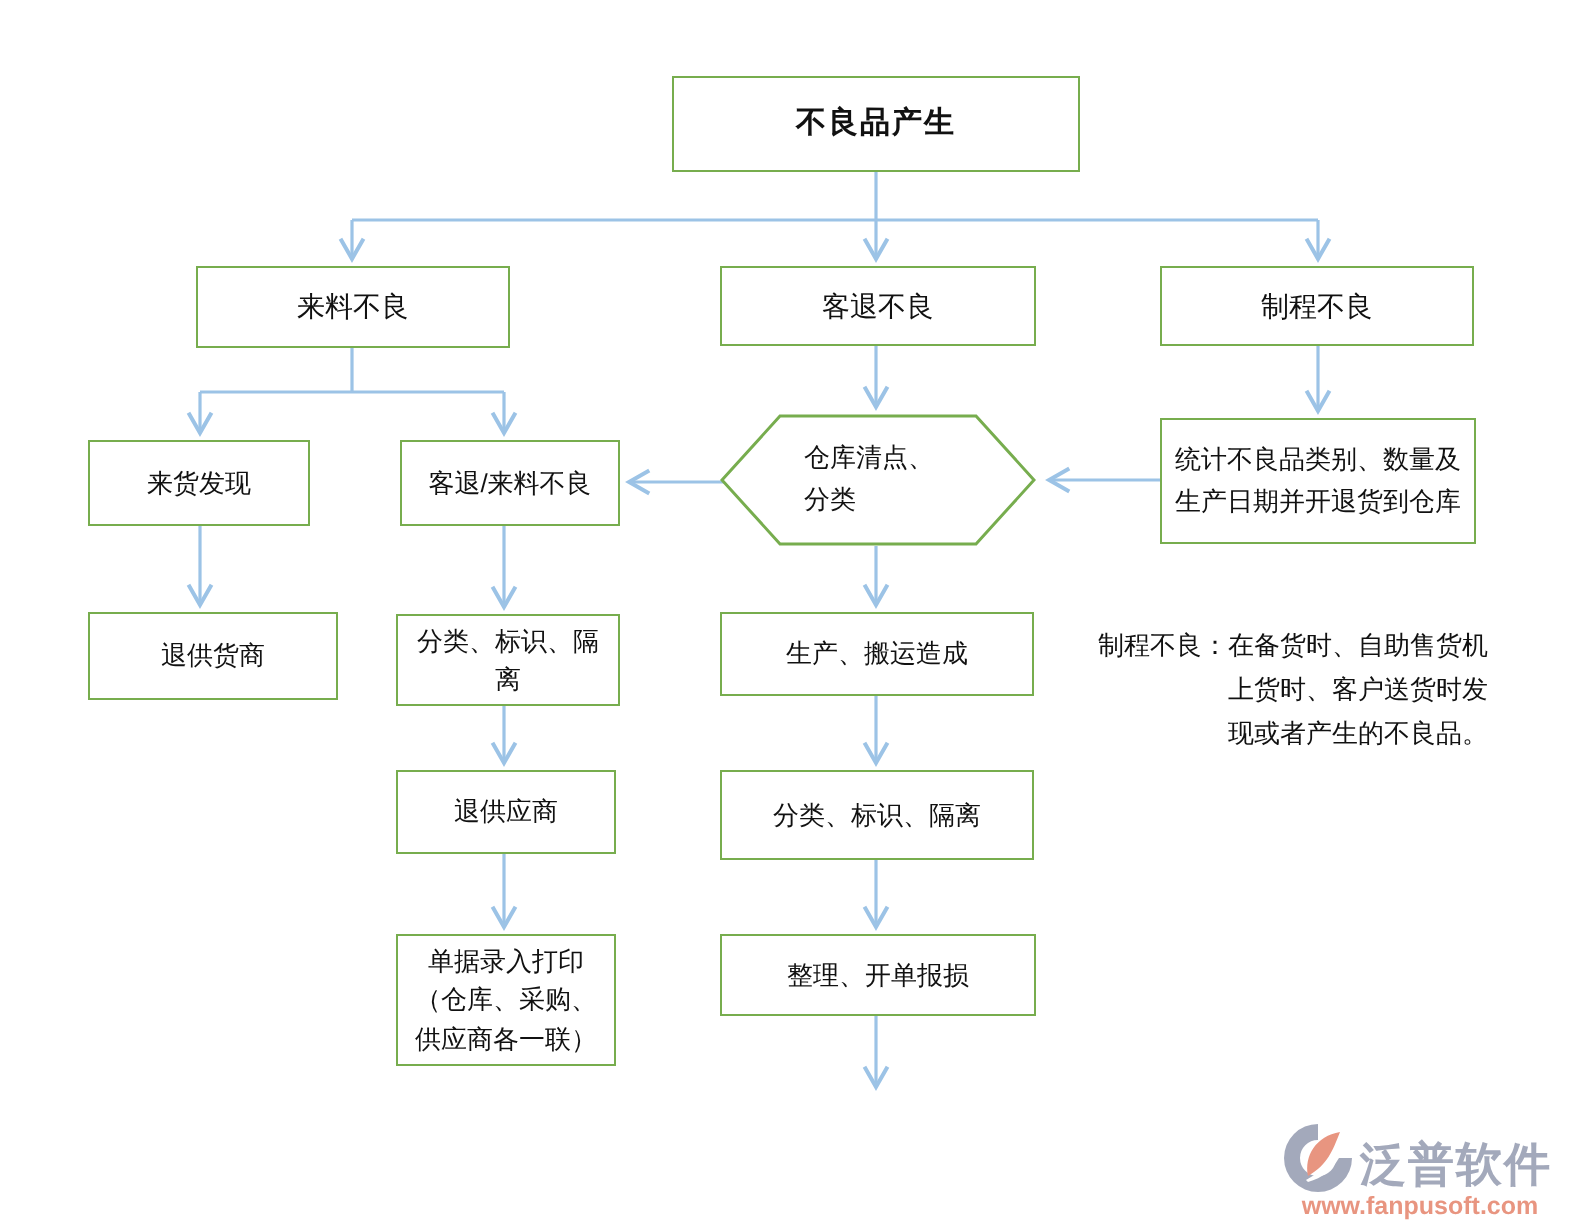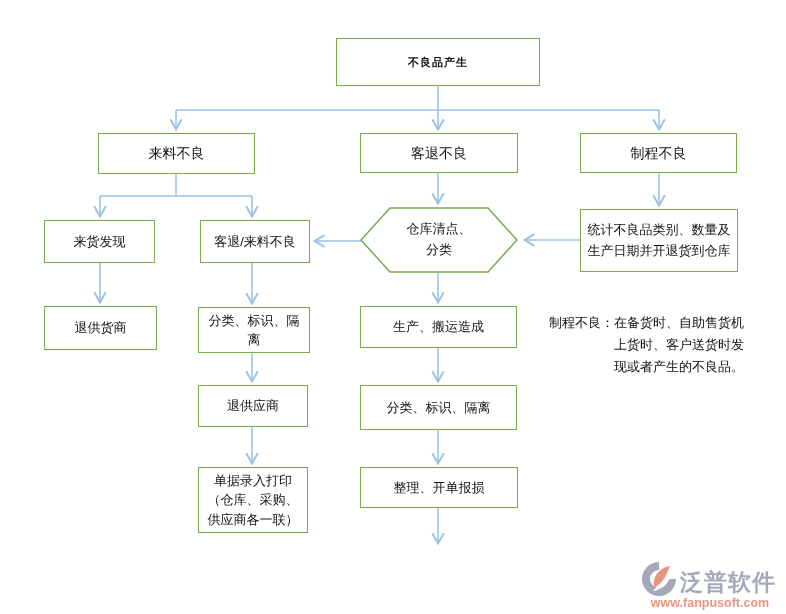--- a/index.html
+++ b/index.html
@@ -19,25 +19,25 @@
   .connectors{position:absolute;left:0;top:0;}
   .connector{stroke:var(--connector);stroke-width:1.6;fill:none;}
   .arrowhead{stroke:var(--connector);stroke-width:1.4;fill:none;}
   .node{
     position:absolute;box-sizing:border-box;
     border:1.5px solid var(--node-border);background:#fff;
     display:flex;align-items:center;justify-content:center;
     text-align:center;font-size:13px;line-height:1.5;color:var(--text);
     padding:2px 6px;
   }
-  .node--title{font-size:11px;font-weight:700;letter-spacing:1px;}
+  .node--title{font-size:15px;font-weight:700;letter-spacing:1px;}
   .node--lg{font-size:14px;}
   .hexwrap{
     position:absolute;box-sizing:border-box;
-    display:flex;align-items:center;justify-content:center;text-align:center;
+    display:flex;align-items:center;justify-content:center;
   }
   .hexwrap svg{position:absolute;left:0;top:0;}
   .hexlabel{position:relative;width:74px;font-size:13px;line-height:1.6;}
   .note{
     position:absolute;font-size:13px;line-height:22px;color:var(--text);
   }
   .note-title{font-weight:700;}
   .note-row{display:flex;align-items:flex-start;}
   .note-term{font-weight:400;white-space:nowrap;}
   .note-body{width:136px;}
@@ -109,21 +109,21 @@
 
   <div class="hexwrap" style="left:360px;top:207px;width:158px;height:66px">
     <svg width="158" height="66" viewBox="0 0 158 66">
       <polygon points="1,33 30,1 128,1 157,33 128,65 30,65" fill="#ffffff" stroke="var(--node-border)" stroke-width="1.5"></polygon>
     </svg>
     <div class="hexlabel">仓库清点、分类</div>
   </div>
 
   <div class="node" style="left:580px;top:209px;width:158px;height:63px;line-height:1.55">统计不良品类别、数量及生产日期并开退货到仓库</div>
 
-  <div class="node" style="left:44px;top:306px;width:113px;height:44px">退供货商</div>
+  <div class="node" style="left:44px;top:306px;width:125px;height:44px">退供货商</div>
 
   <div class="node" style="left:198px;top:307px;width:112px;height:46px">分类、标识、隔离</div>
 
   <div class="node" style="left:360px;top:306px;width:157px;height:42px">生产、搬运造成</div>
 
   <div class="node" style="left:198px;top:385px;width:110px;height:42px">退供应商</div>
 
   <div class="node" style="left:360px;top:385px;width:157px;height:45px">分类、标识、隔离</div>
 
   <div class="node" style="left:360px;top:467px;width:158px;height:41px">整理、开单报损</div>

